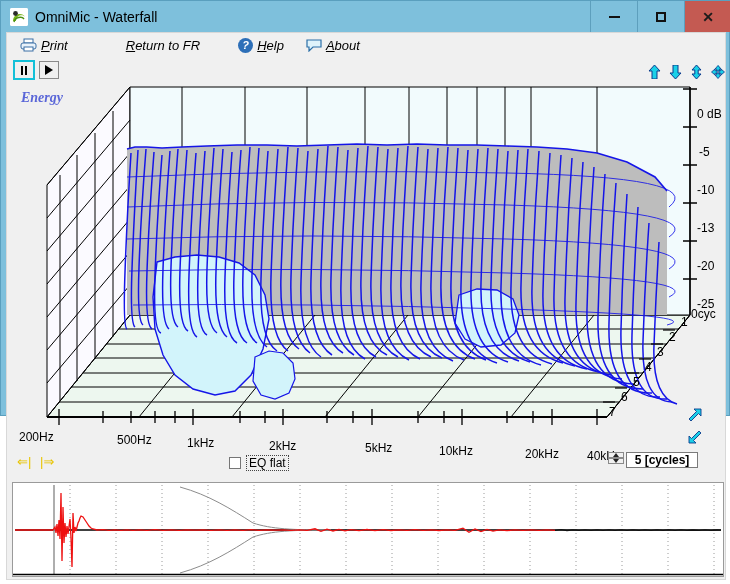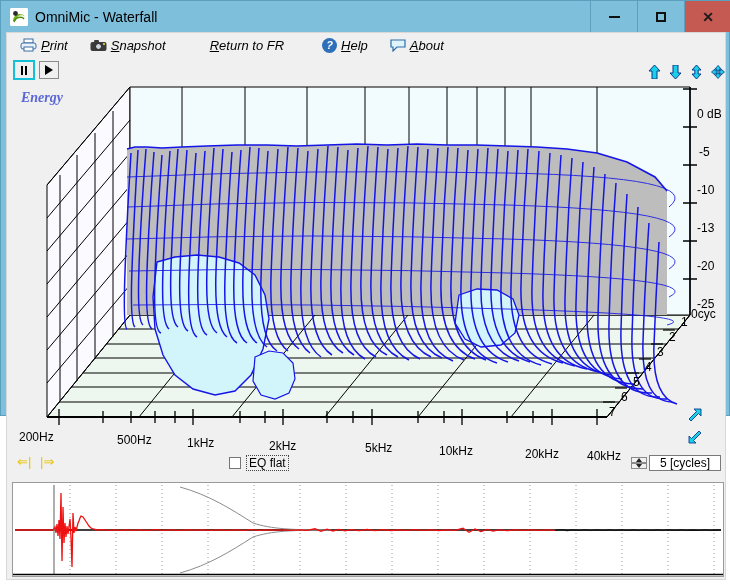--- a/index.html
+++ b/index.html
@@ -113,22 +113,22 @@
   .arrowpair { display:flex; align-items:center; gap:2px; }
   .yarrow { font-size:13px; color:#e8c400; line-height:1;}
   .eqflat {
     position:absolute; left:222px; top:422px;
     display:flex;align-items:center;gap:5px;font-size:12px;
   }
   .chk { width:12px;height:12px;border:1px solid #767676;background:#fff;}
   .dotted-box { border:1px dotted #444; padding:0 2px;}
 
   .cyclespin {
-    position:absolute; left:624px; top:419px;
-    display:flex; align-items:center; height:21px;
+    position:absolute; left:601px; top:419px;
+    display:flex; align-items:flex-start; height:21px;font-weight:bold;
   }
   .spinbtns { display:flex;flex-direction:column; width:16px; }
   .spinb {
     flex:1; border:1px solid #8a8a8a; background:#f0f0f0;
     display:flex;align-items:center;justify-content:center;
   }
   .spinb .up{width:0;height:0;border-left:3px solid transparent;border-right:3px solid transparent;border-bottom:4px solid #222;}
   .spinb .dn{width:0;height:0;border-left:3px solid transparent;border-right:3px solid transparent;border-top:4px solid #222;}
   .cycbox {
     border:1px solid #7a7a7a;background:#fff; min-width:72px;
@@ -183,31 +183,20 @@
             <rect x="4" y="1" width="9" height="4" fill="#fff" stroke="#3a6ea5" stroke-width="1"></rect>
             <rect x="1" y="5" width="15" height="6" rx="2" fill="#e9f2fa" stroke="#3a6ea5" stroke-width="1"></rect>
             <rect x="4" y="9" width="9" height="4" fill="#fff" stroke="#3a6ea5" stroke-width="1"></rect>
           </svg>
         </span>
         <span class="lbl"><u>P</u><span>rint</span></span>
       </span>
 
       <span class="sep-sp" style="width:14px"></span>
 
-      <span class="mi">
-        <span class="icon-cam">
-          <svg width="17" height="13" viewBox="0 0 17 13">
-            <rect x="0.5" y="3" width="16" height="9" rx="2" fill="#3b3b3b"></rect>
-            <rect x="4" y="1" width="5" height="2.5" rx="1" fill="#3b3b3b"></rect>
-            <circle cx="8.5" cy="7.5" r="3" fill="#cfd7dd" stroke="#1d1d1d"></circle>
-            <circle cx="14" cy="5" r="1" fill="#ffe44d"></circle>
-          </svg>
-        </span>
-        <span class="lbl"><u>S</u><span>napshot</span></span>
-      </span>
 
       <span class="sep-sp" style="width:24px"></span>
 
 
       <span class="sep-sp" style="width:8px"></span>
 
       <span class="mi">
         <span class="lbl"><u>R</u><span>eturn to FR</span></span>
       </span>
 

